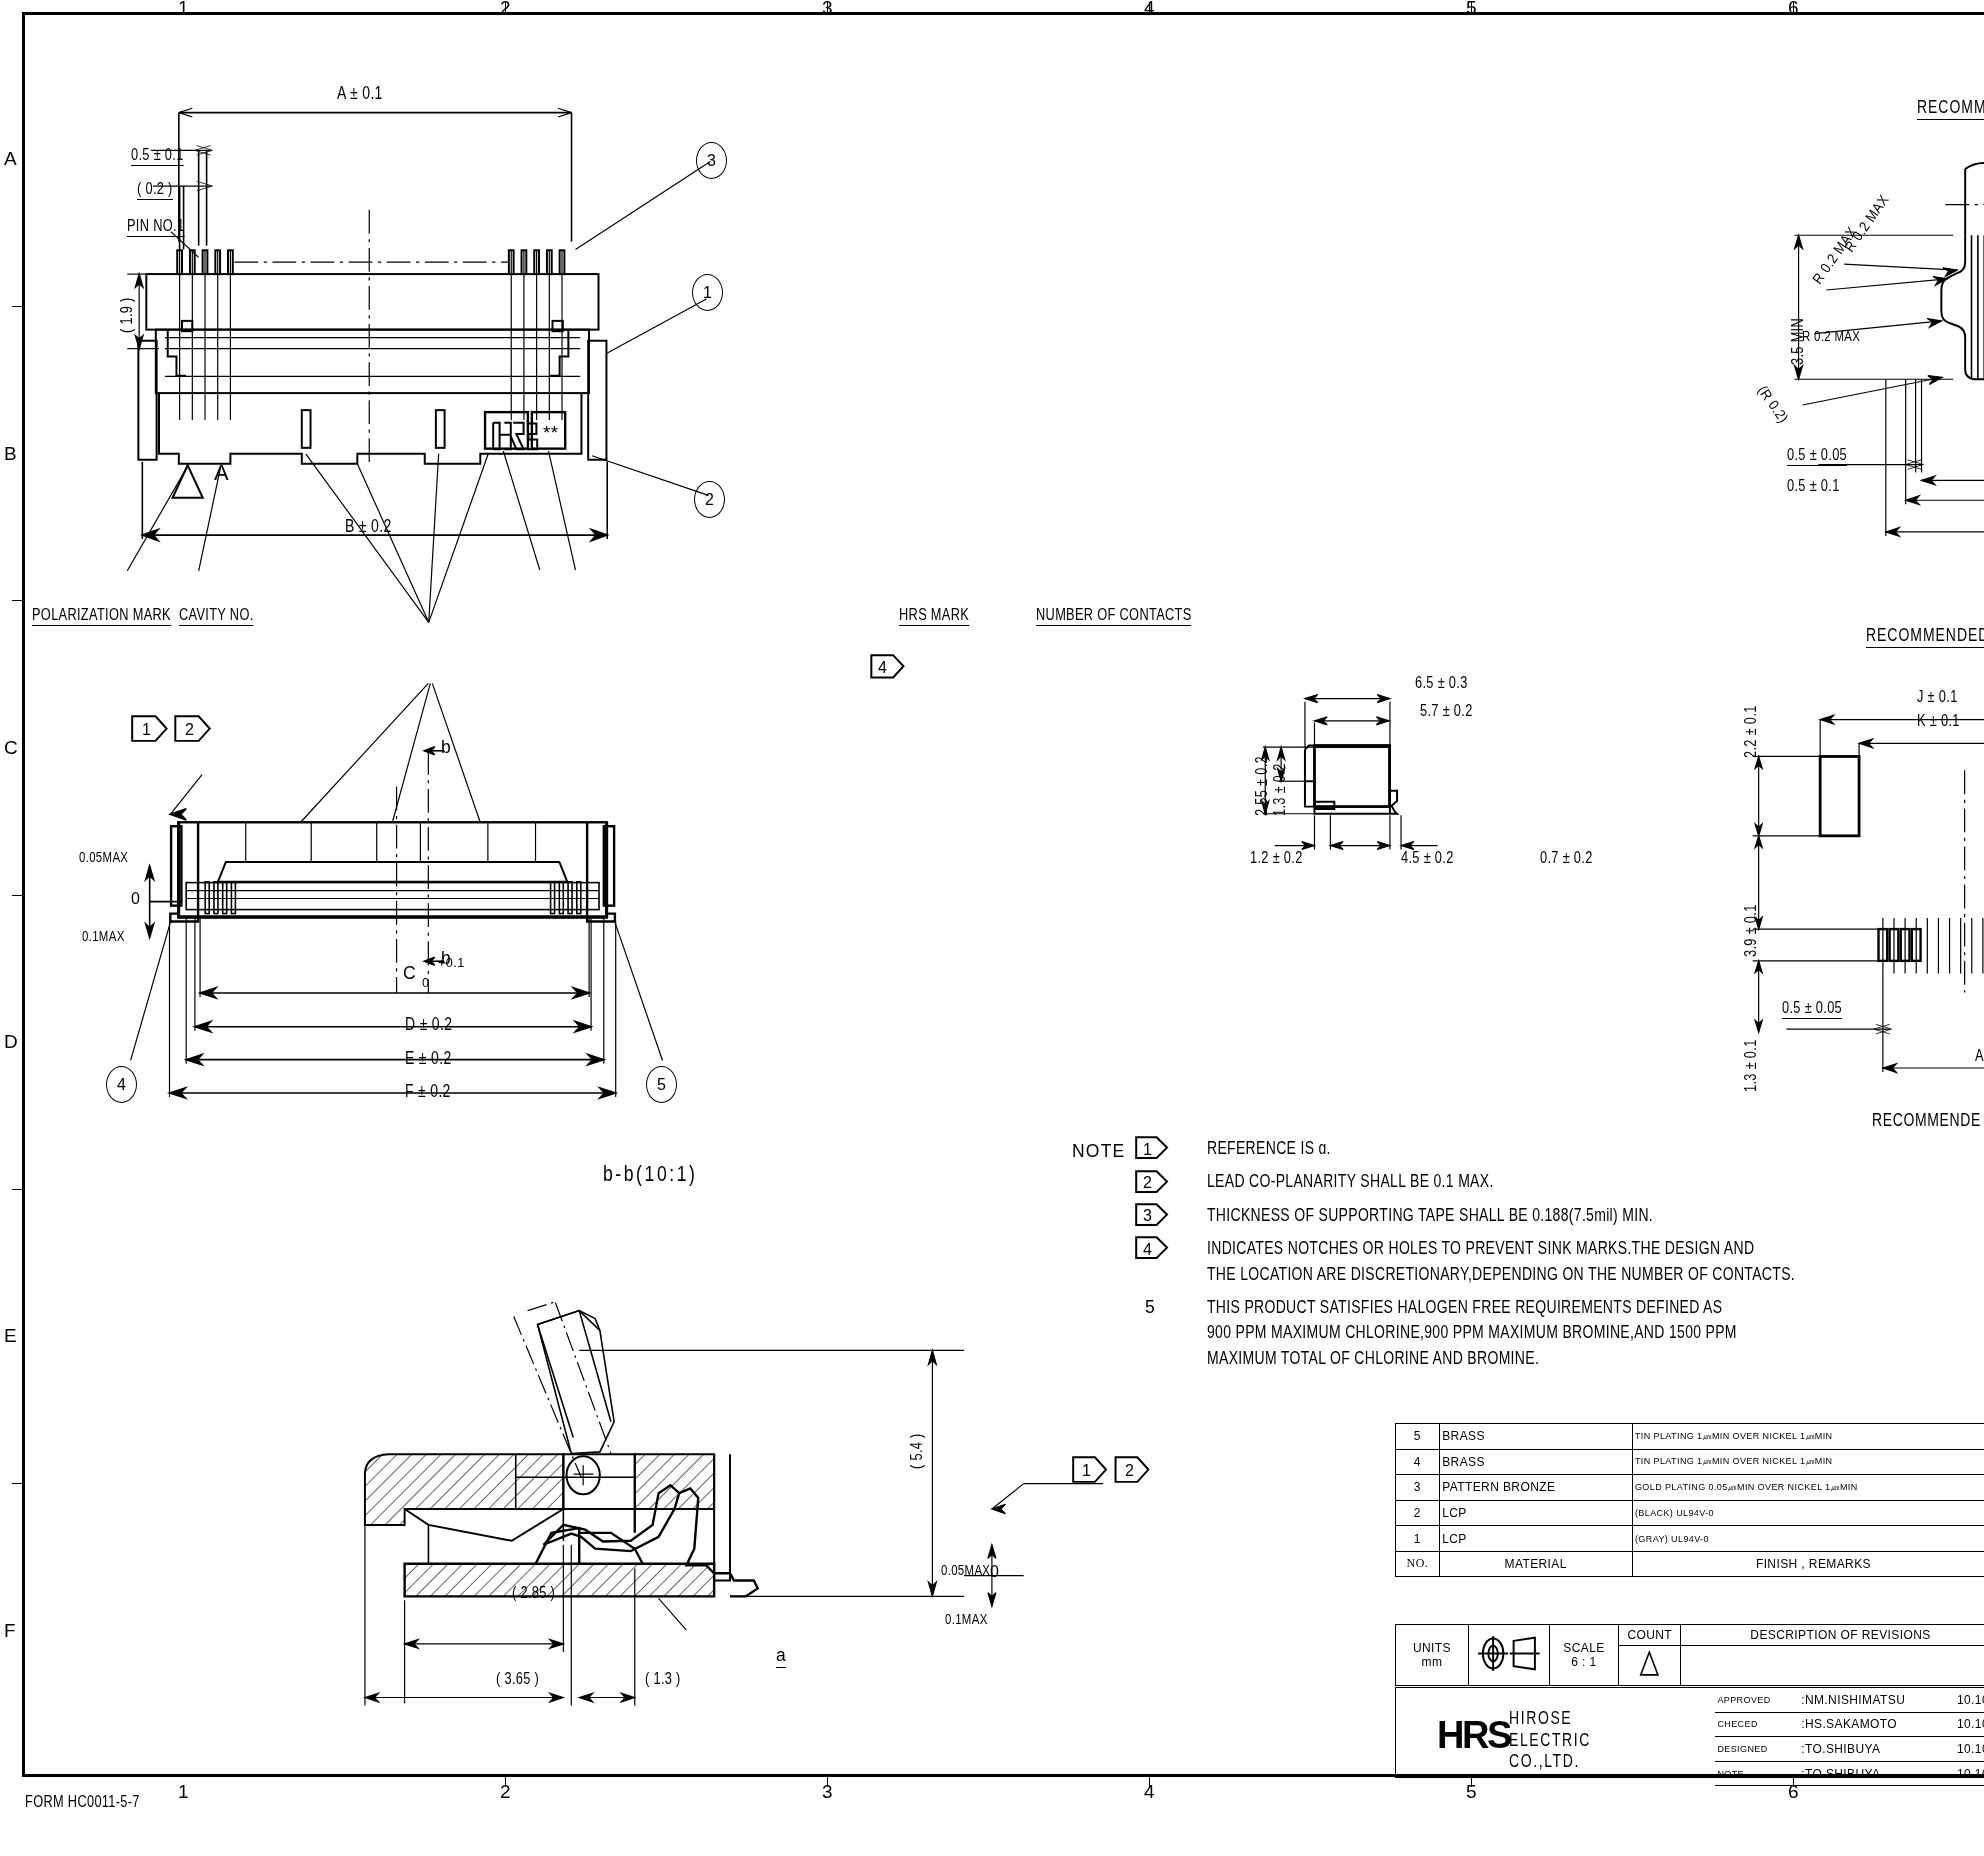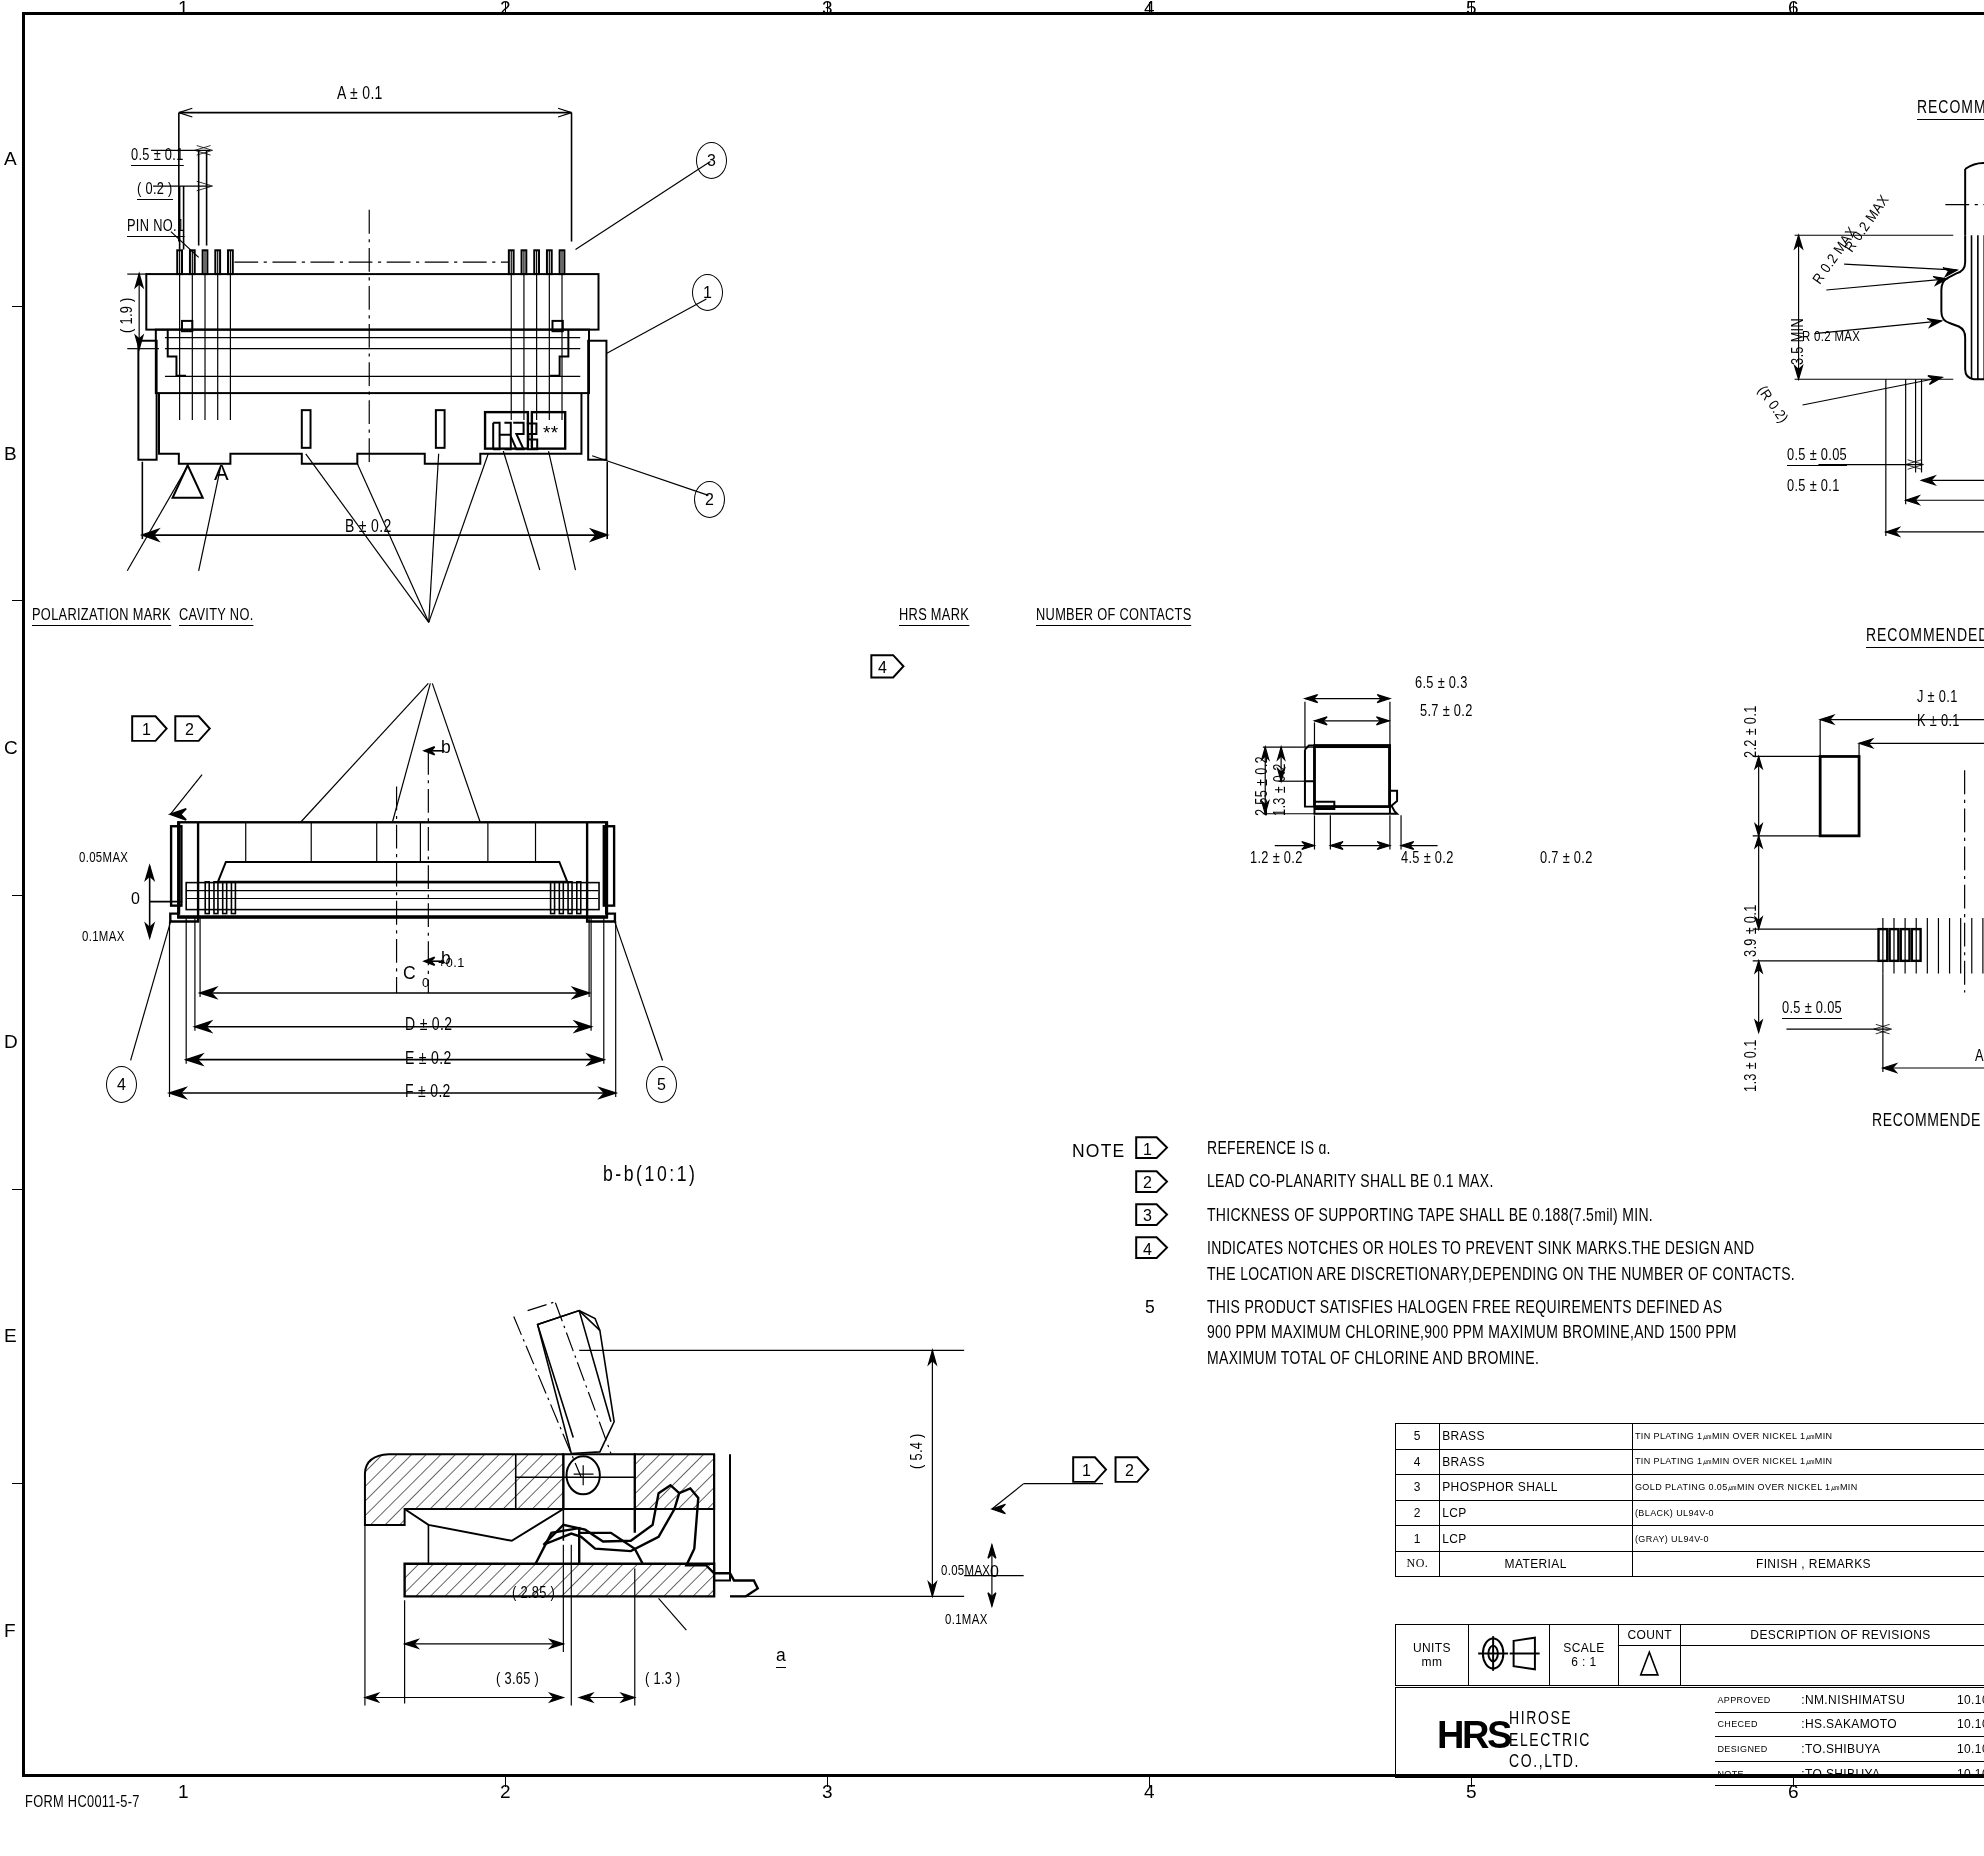--- a/index.html
+++ b/index.html
@@ -732,21 +732,21 @@
           <td style="width:187px;">BRASS</td>
           <td class="tiny" style="width:357px;">TIN PLATING 1㎛MIN OVER NICKEL 1㎛MIN</td>
         </tr>
         <tr>
           <td class="cmid" style="width:38px;height:23px;">4</td>
           <td style="width:187px;">BRASS</td>
           <td class="tiny" style="width:357px;">TIN PLATING 1㎛MIN OVER NICKEL 1㎛MIN</td>
         </tr>
         <tr>
           <td class="cmid" style="width:38px;height:23px;">3</td>
-          <td style="width:187px;">PHOSPHOR SHALL</td>
+          <td style="width:187px;">PATTERN BRONZE</td>
           <td class="tiny" style="width:357px;">GOLD PLATING 0.05㎛MIN OVER NICKEL 1㎛MIN</td>
         </tr>
         <tr>
           <td class="cmid" style="width:38px;height:23px;">2</td>
           <td style="width:187px;">LCP</td>
           <td class="tiny" style="width:357px;">(BLACK)          UL94V-0</td>
         </tr>
         <tr>
           <td class="cmid" style="width:38px;height:23px;">1</td>
           <td style="width:187px;">LCP</td>

